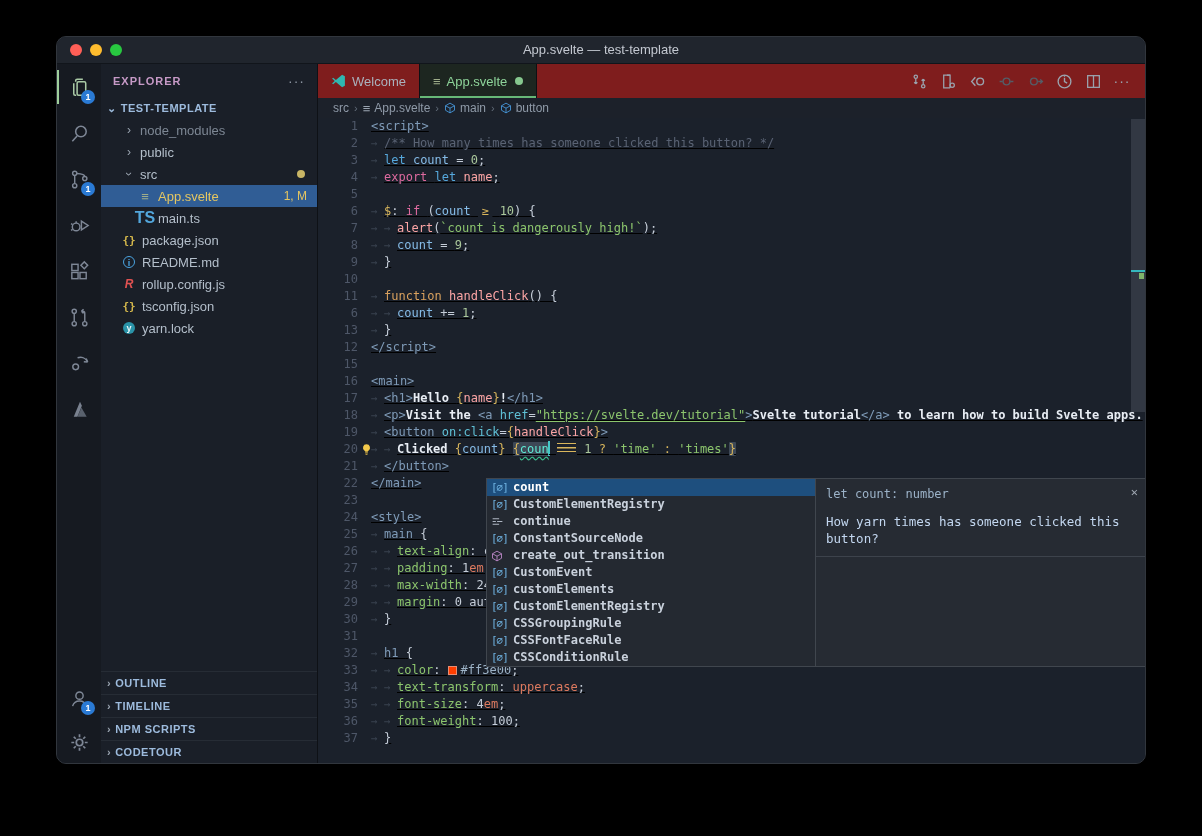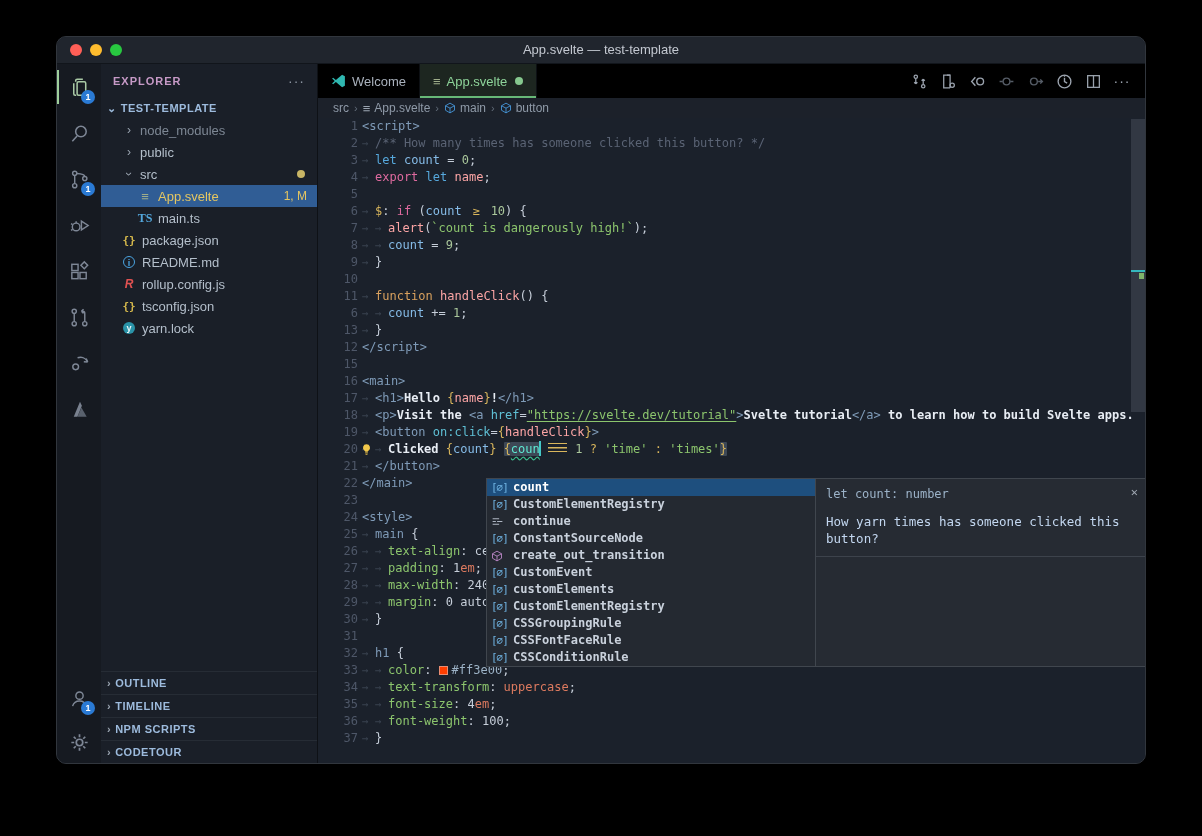--- a/index.html
+++ b/index.html
@@ -39,57 +39,57 @@
   .tree-row.selected{background:#305d95;}
   .tree-row.dim .t-label{color:#7d8794;}
   .tree-row.selected .t-label{color:#e5c661;}
   .t-ind{flex:none;}
   .t-icon{width:16px;flex:none;display:flex;align-items:center;justify-content:center;margin-right:5px;font-size:11px;}
   .t-chev{width:16px;flex:none;text-align:center;color:#9aa4b0;font-size:12px;margin-right:3px;}
   .t-chev.exp{transform:rotate(90deg);}
   .t-label{flex:1;overflow:hidden;}
   .t-badge{flex:none;color:#e5c661;font-size:12px;margin-right:10px;}
   .t-dot{flex:none;width:8px;height:8px;border-radius:50%;background:#c8b565;margin-right:12px;}
-  .icon-ts{color:#53a7dc;font-weight:bold;font-size:12px;font-family:Liberation Serif, serif;}
+  .icon-ts{color:#53a7dc;font-weight:bold;font-size:16px;}
   .icon-json{color:#d6b94c;font-weight:bold;font-family:"DejaVu Sans Mono",monospace;font-size:11px;}
   .icon-git{width:9px;height:9px;background:#56707e;transform:rotate(45deg);border-radius:1px;}
   .icon-info{width:12px;height:12px;border:1.2px solid #4aa3e0;color:#4aa3e0;border-radius:50%;
     font-size:9px;line-height:12px;text-align:center;font-weight:bold;box-sizing:border-box;}
   .icon-rollup{color:#e05252;font-weight:bold;font-style:italic;font-size:12px;}
   .icon-yarn{width:12px;height:12px;border-radius:50%;background:#2a93a8;color:#eaf6f8;font-size:9px;
     line-height:12px;text-align:center;font-weight:bold;}
   .icon-lines{color:#9fae8a;font-size:13px;}
   .sb-sections{flex:none;}
   .sb-section{height:22px;display:flex;align-items:center;border-top:1px solid #262c35;
     font-size:11px;font-weight:bold;letter-spacing:.5px;color:#9dbbdd;cursor:pointer;padding:0 4px;}
   .sb-section .chev{margin:0 4px 0 2px;color:#9aa4b0;}
   
   .editorcol{flex:1;display:flex;flex-direction:column;min-width:0;background:#1b212b;position:relative;}
-  .tabbar{height:34px;flex:none;background:#000000;display:flex;align-items:stretch;justify-content:flex-end;}
+  .tabbar{height:34px;flex:none;background:#7f1d1d;display:flex;align-items:stretch;justify-content:flex-end;}
   .tab{display:flex;align-items:center;gap:6px;padding:0 13px;font-size:13px;color:#aab2bd;
     border-right:1px solid #0d1014;cursor:pointer;position:relative;}
   .tab.active{background:#1d2620;color:#8ed49a;}
   .tab.active::after{content:"";position:absolute;left:0;right:0;bottom:0;height:2px;background:#67b877;}
   .tab .dirty{width:8px;height:8px;border-radius:50%;background:#86c88e;margin-left:2px;}
   .tab-actions{margin-left:auto;display:flex;align-items:center;gap:7px;padding-right:12px;}
   .ta-icon{width:22px;height:22px;display:flex;align-items:center;justify-content:center;color:#9aa2ad;cursor:pointer;}
   .ta-icon.disabled{color:#555c66;}
   .ta-icon svg{width:17px;height:17px;}
   .breadcrumbs{height:20px;flex:none;background:#1c212a;display:flex;align-items:center;
     padding-left:15px;font-size:12px;color:#8f9aa8;gap:5px;}
   .bc-sep{color:#636d7a;font-size:11px;}
   .bc-item{display:flex;align-items:center;gap:4px;cursor:pointer;}
   
   .codearea{flex:1;position:relative;overflow:hidden;
     font-family:"DejaVu Sans Mono",monospace;font-size:12px;line-height:17px;}
   .annotation{height:18px;line-height:18px;margin-left:59px;padding-top:2px;
     font-family:"Liberation Sans",sans-serif;font-size:11.5px;color:#78818d;white-space:nowrap;}
   .code-line{position:relative;height:17px;display:flex;white-space:pre;}
   .gutter{width:40px;flex:none;text-align:right;color:#4e5768;user-select:none;}
-  .lcontent{margin-left:4px;}
+  .lcontent{margin-left:13px;text-decoration:underline;}
   .bulb{position:absolute;left:42px;top:2px;width:13px;height:13px;}
   .tk-tag{color:#7f9bb8}.tk-cmt{color:#5a6374}.tk-kw{color:#de6a9f}.tk-kw2{color:#56a8dc}
   .tk-kwo{color:#d9a15e}.tk-var{color:#86bce8}.tk-fn{color:#fca5a5}.tk-str{color:#8cc56d}
   .tk-strl{color:#8cc56d;text-decoration:underline;text-underline-offset:2px;}
   .tk-num{color:#aac79b}.tk-op{color:#c6ced9}.tk-pun{color:#c6ced9}.tk-gold{color:#d9b65c}
   .tk-txt{color:#e8edf4;font-weight:bold}.tk-attr{color:#5fc0d5}.tk-prop{color:#8cc56d}
   .tk-val{color:#c6ced9}.tk-unit{color:#dd7a5f}.tk-hex{color:#9cb2c6}
   .tk-tab{display:inline-block;width:13px;color:#39424f;font-size:11px;}
   .tk-lig2{display:inline-block;width:2ch;text-align:center;color:#d9b65c;}
   .tk-lig3{display:inline-block;width:19px;height:9px;margin:0 1px 0 1px;vertical-align:1px;

